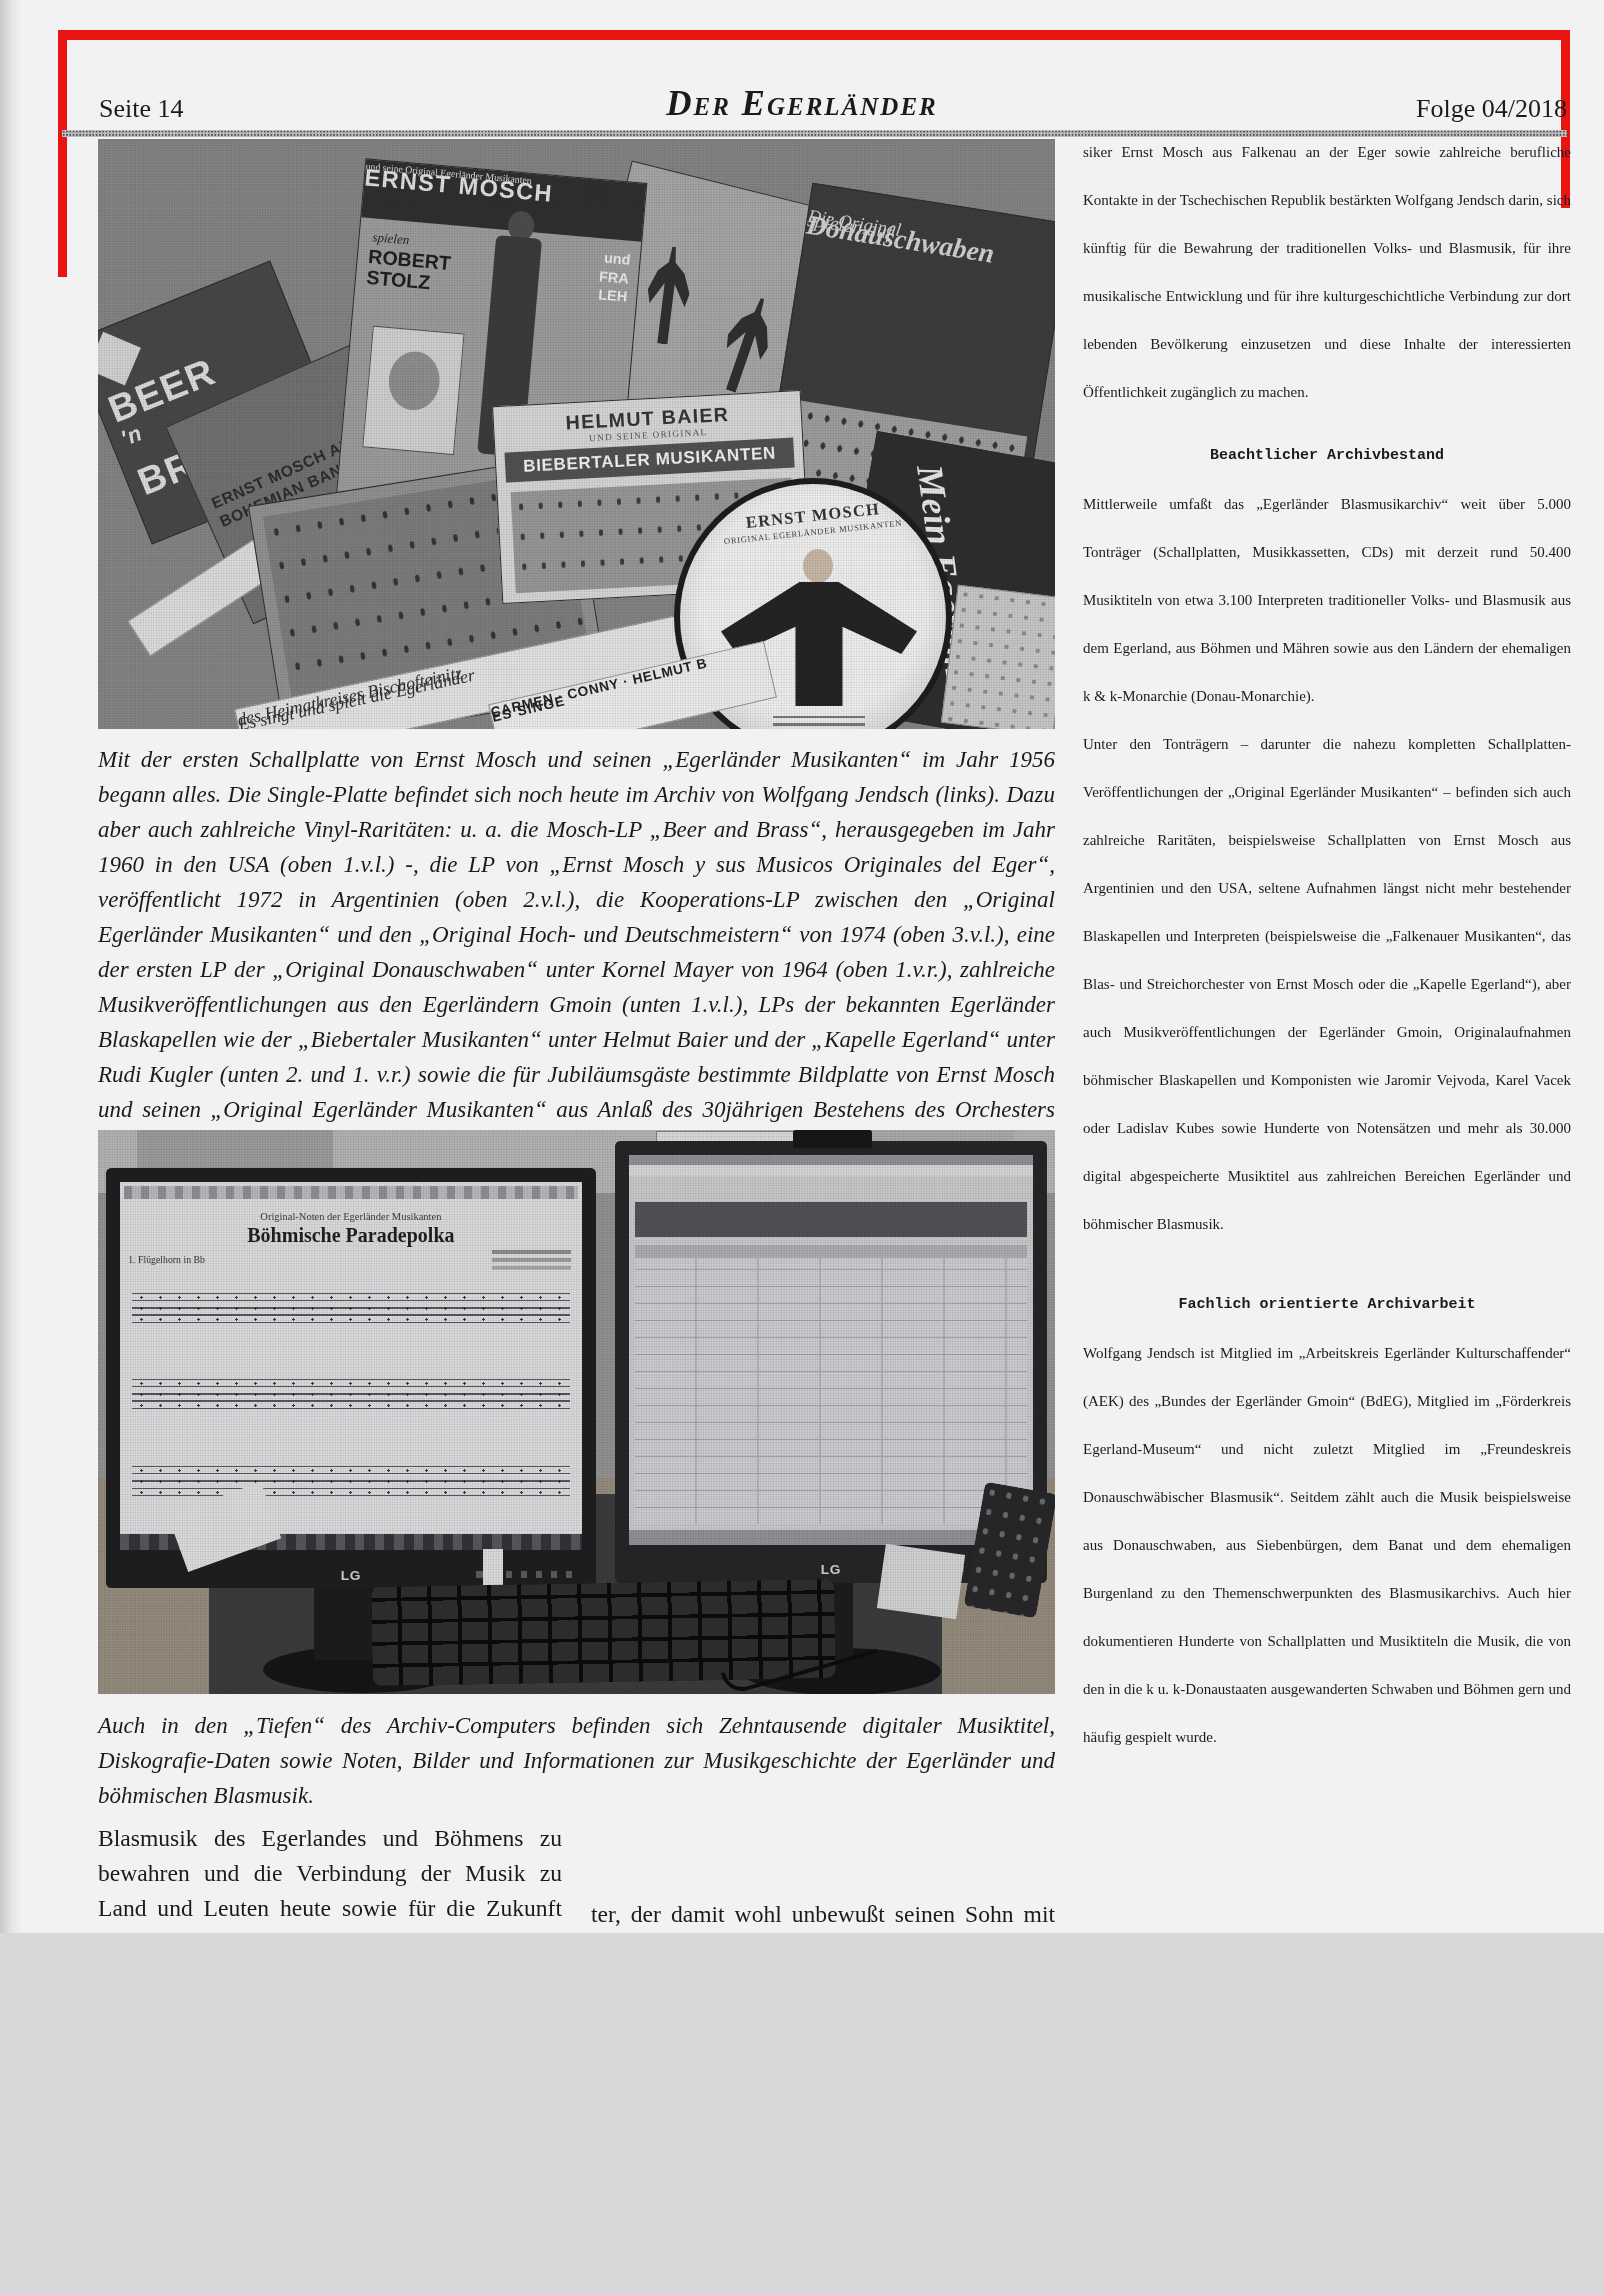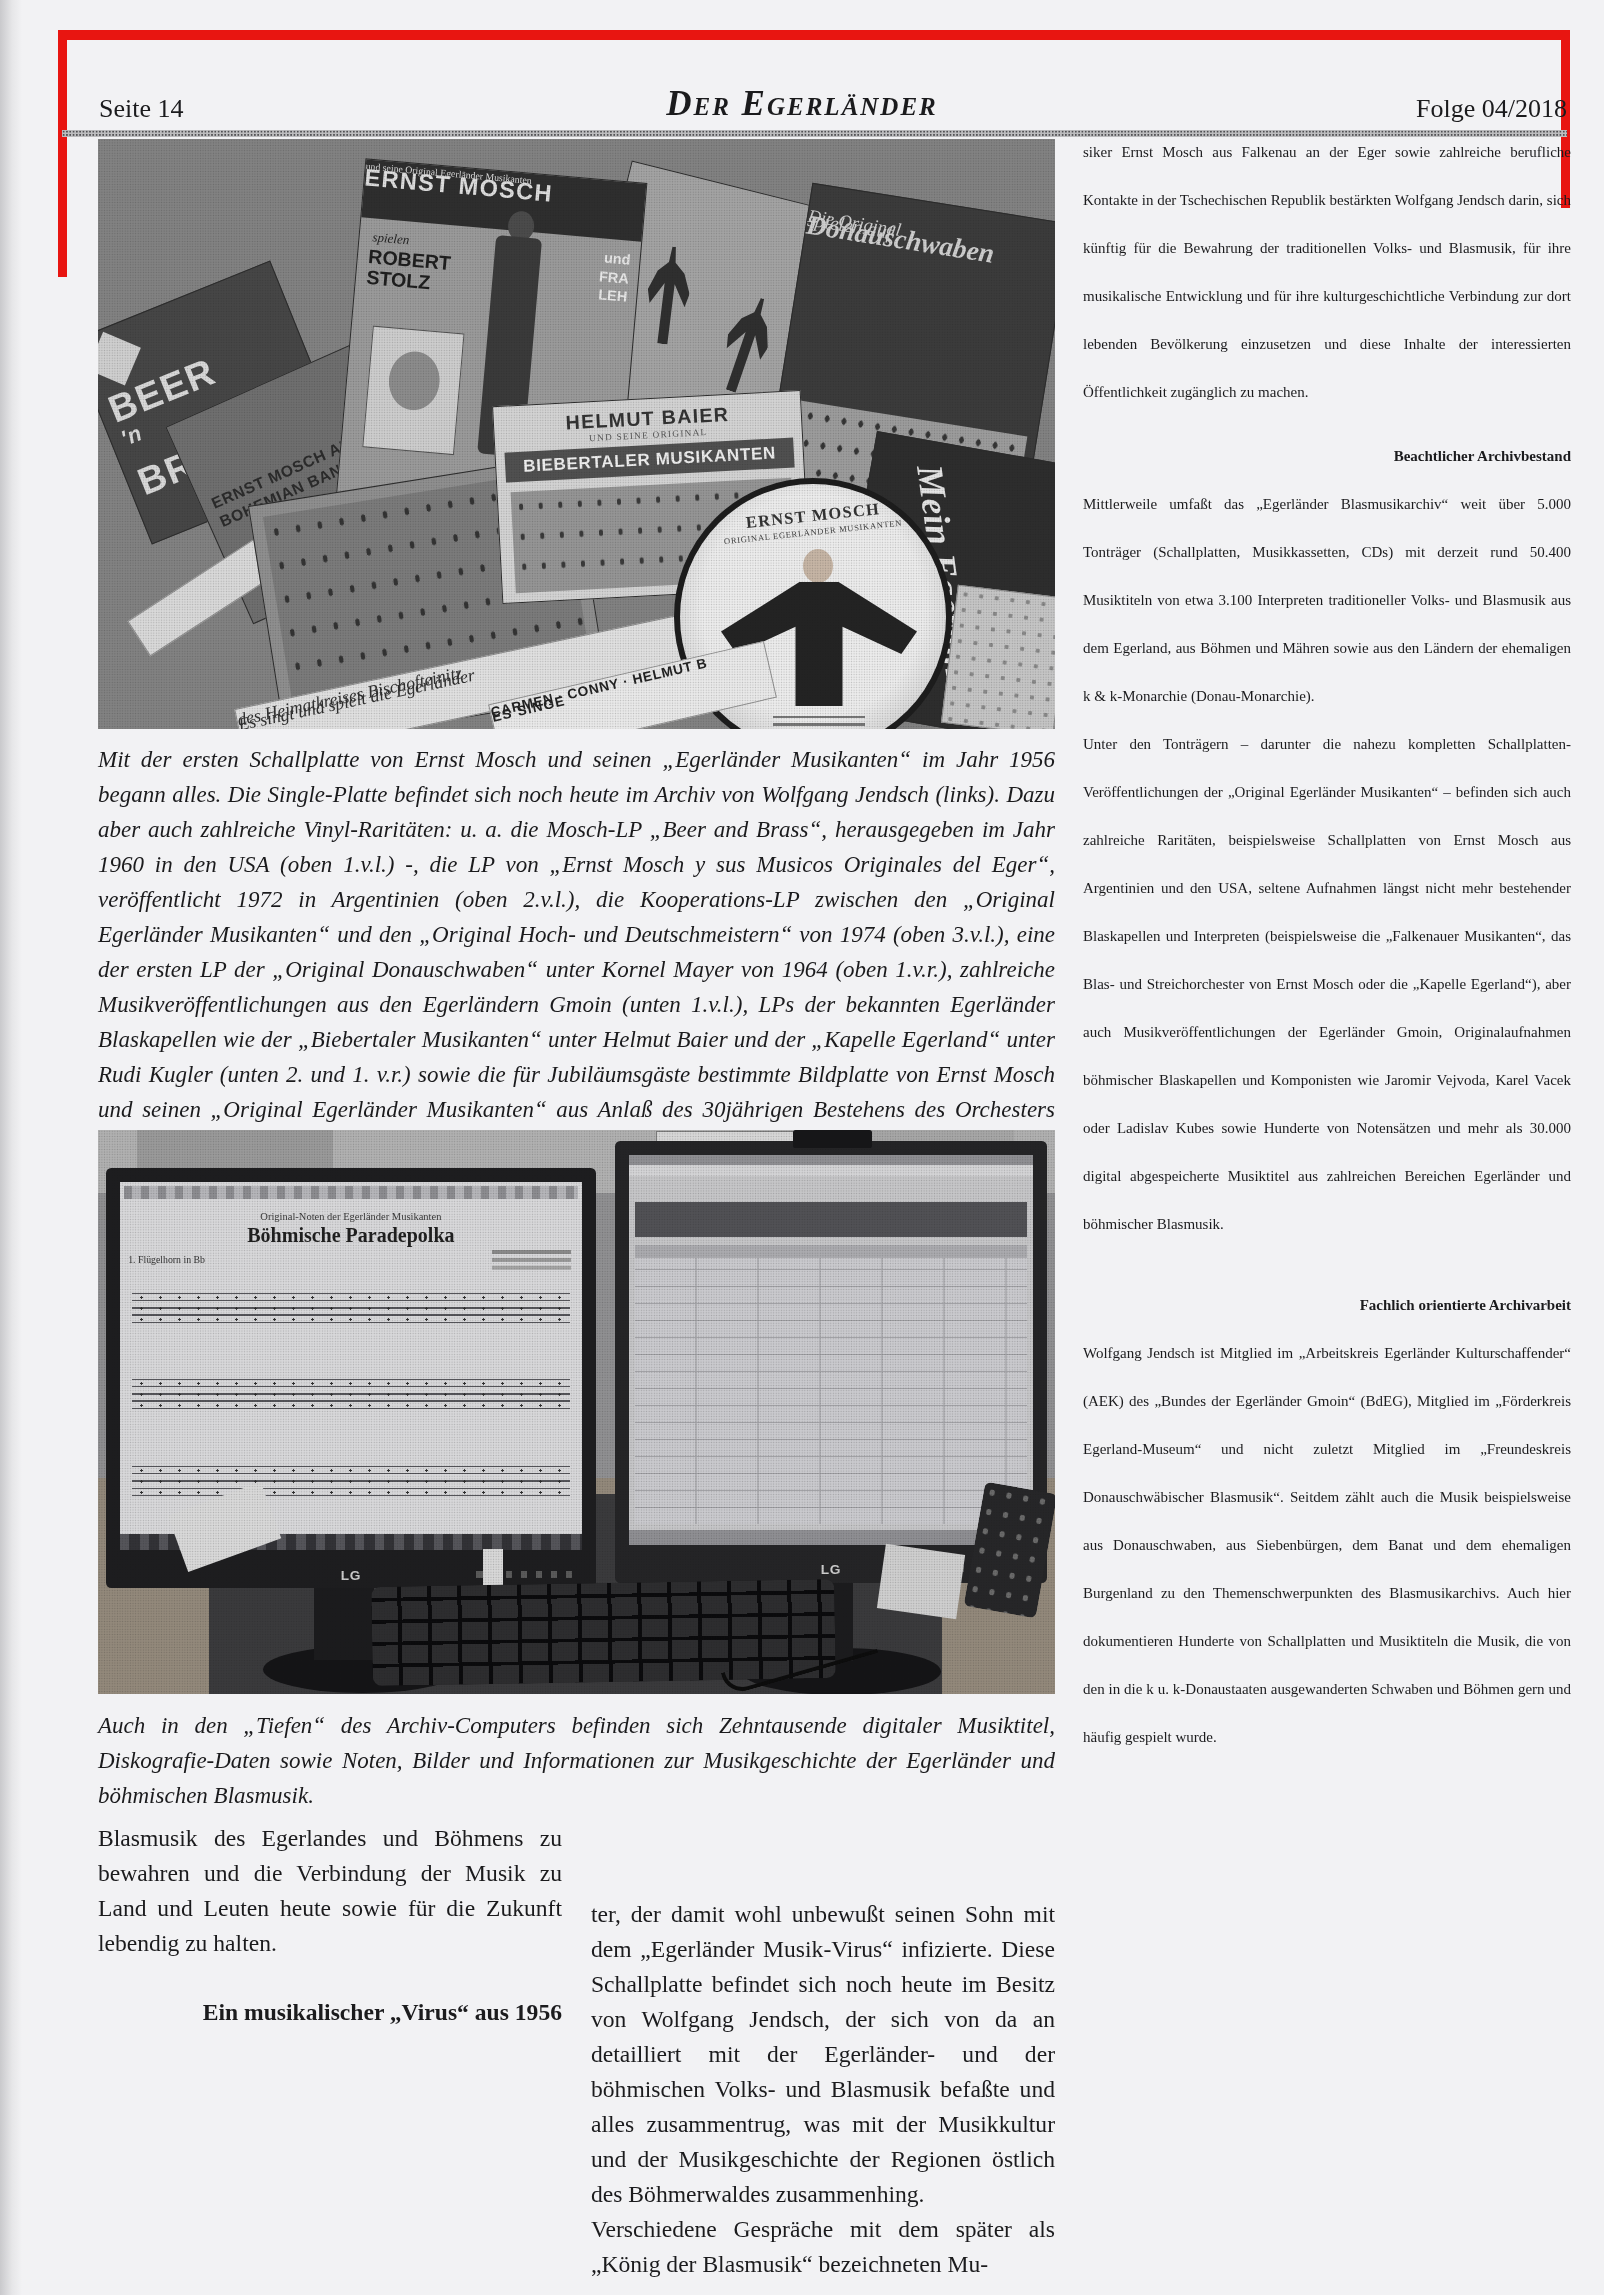--- a/index.html
+++ b/index.html
@@ -1,16 +1,16 @@
 <!DOCTYPE html>
 <html style="font-size:10.5px"><head>
 <meta charset="utf-8">
 <style>
   html,body{margin:0;padding:0;background:#d8d8da;}
-  .page{position:relative;width:1604px;height:2295px;background:#f2f2f4;overflow:hidden;
+  .page{position:relative;width:1604px;height:1933px;background:#f2f2f4;overflow:hidden;
         font-family:"Liberation Serif","DejaVu Serif",serif;color:#1b1b1d;}
   .scan-edge{position:absolute;left:0;top:0;width:22px;height:100%;
         background:linear-gradient(90deg,#c9c9cc,#e6e6e8 55%,#f2f2f4);}
   
   .red-top{position:absolute;left:58px;top:30px;width:1512px;height:9.8px;background:#e81511;}
   .red-left{position:absolute;left:58px;top:30px;width:8.5px;height:247px;background:#e81511;}
   .red-right{position:absolute;left:1561px;top:30px;width:8.5px;height:178px;background:#e81511;}
   
   .hdr-left{position:absolute;left:99px;top:94px;font-size:26px;}
   .hdr-center{position:absolute;left:0;right:0;top:84px;text-align:center;font-size:35px;
@@ -162,21 +162,21 @@
   
   .caption{position:absolute;left:98px;width:957px;font-style:italic;font-size:23px;line-height:35px;
         text-align:justify;margin:0;}
   .cap1{top:742px;}
   .cap2{top:1708px;}
   .col{position:absolute;width:464px;font-size:23.6px;line-height:35px;text-align:justify;}
   .colL{left:98px;top:1821px;}
   .colM{left:591px;top:1897px;}
   .colR{left:1083px;top:128px;width:488px;font-size:15px;line-height:48px;}
   .col p{margin:0;}
-  .col h3{margin:0;font-size:inherit;line-height:inherit;font-weight:bold;text-align:right;}
+  .col h3{margin:0;font-size:inherit;line-height:inherit;font-weight:bold;text-align:center;font-family:Liberation Mono, monospace;}
   .colL h3{margin-top:34px;}
   .colR h3.hA{margin-top:15.7px;}
   .colR h3.hB{margin-top:33px;}
 </style>
 </head>
 <body>
 
 <div class="page">
   <div class="scan-edge"></div>
   <div class="red-top"></div>

